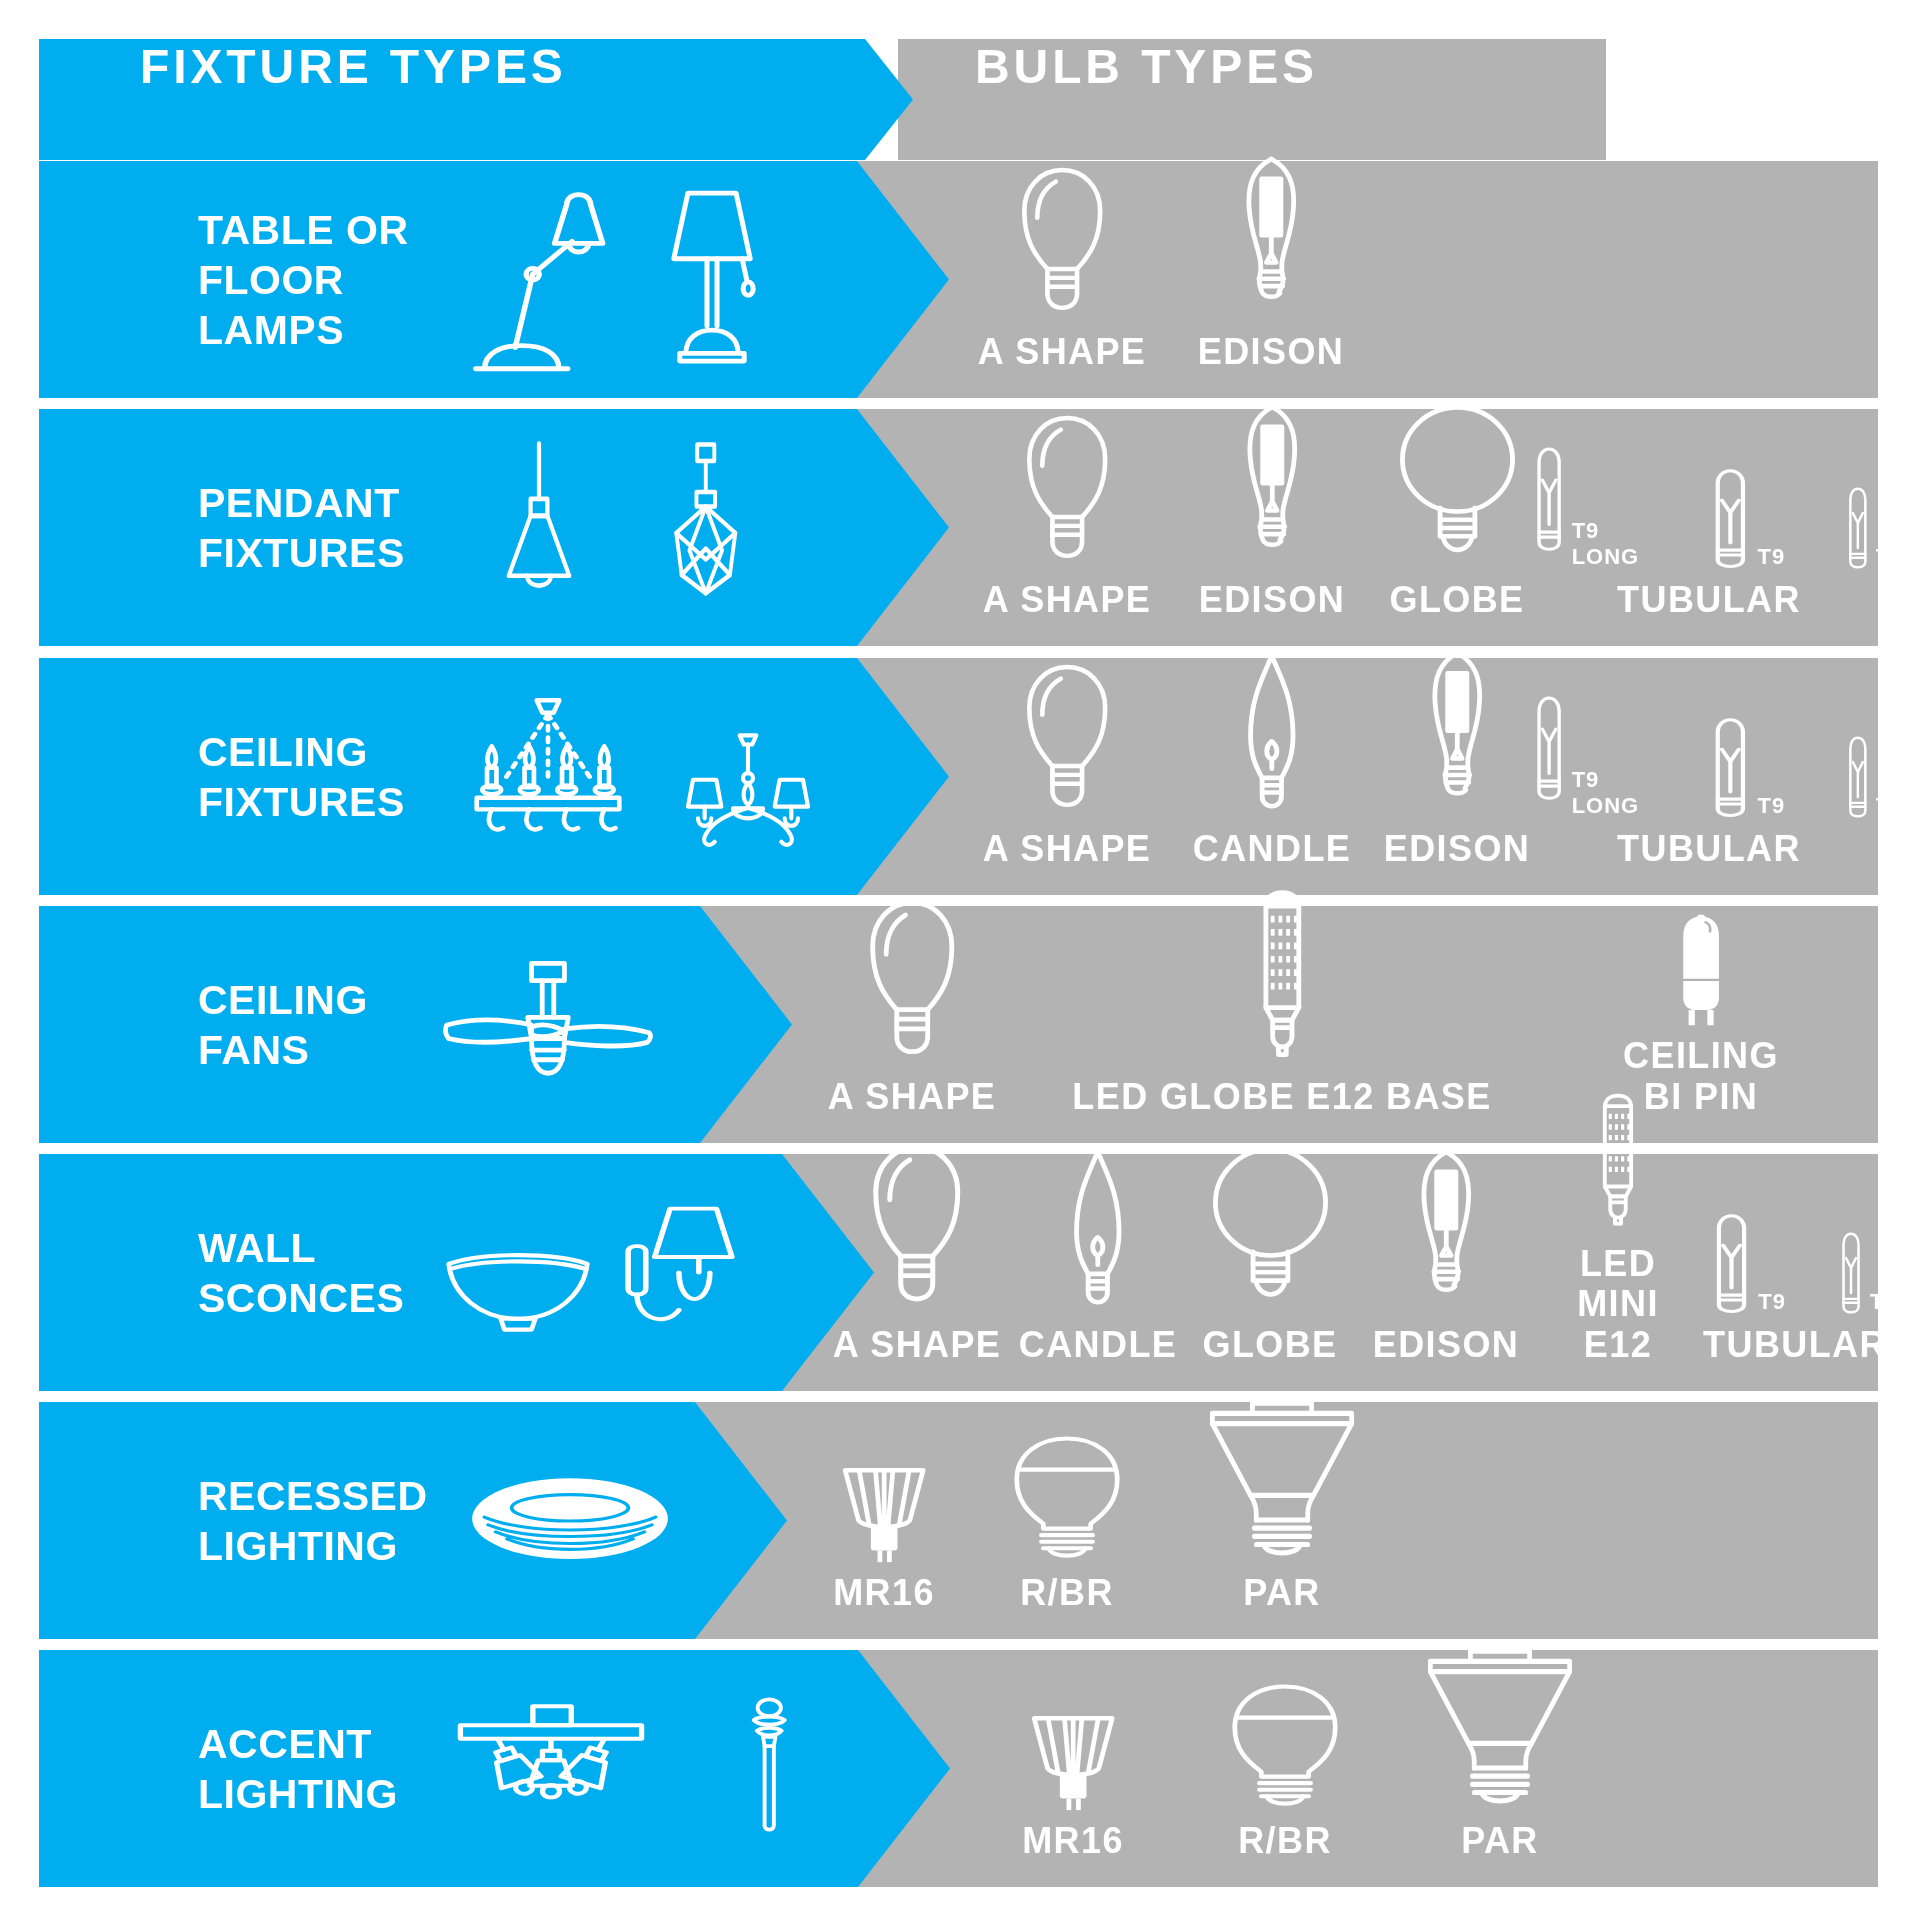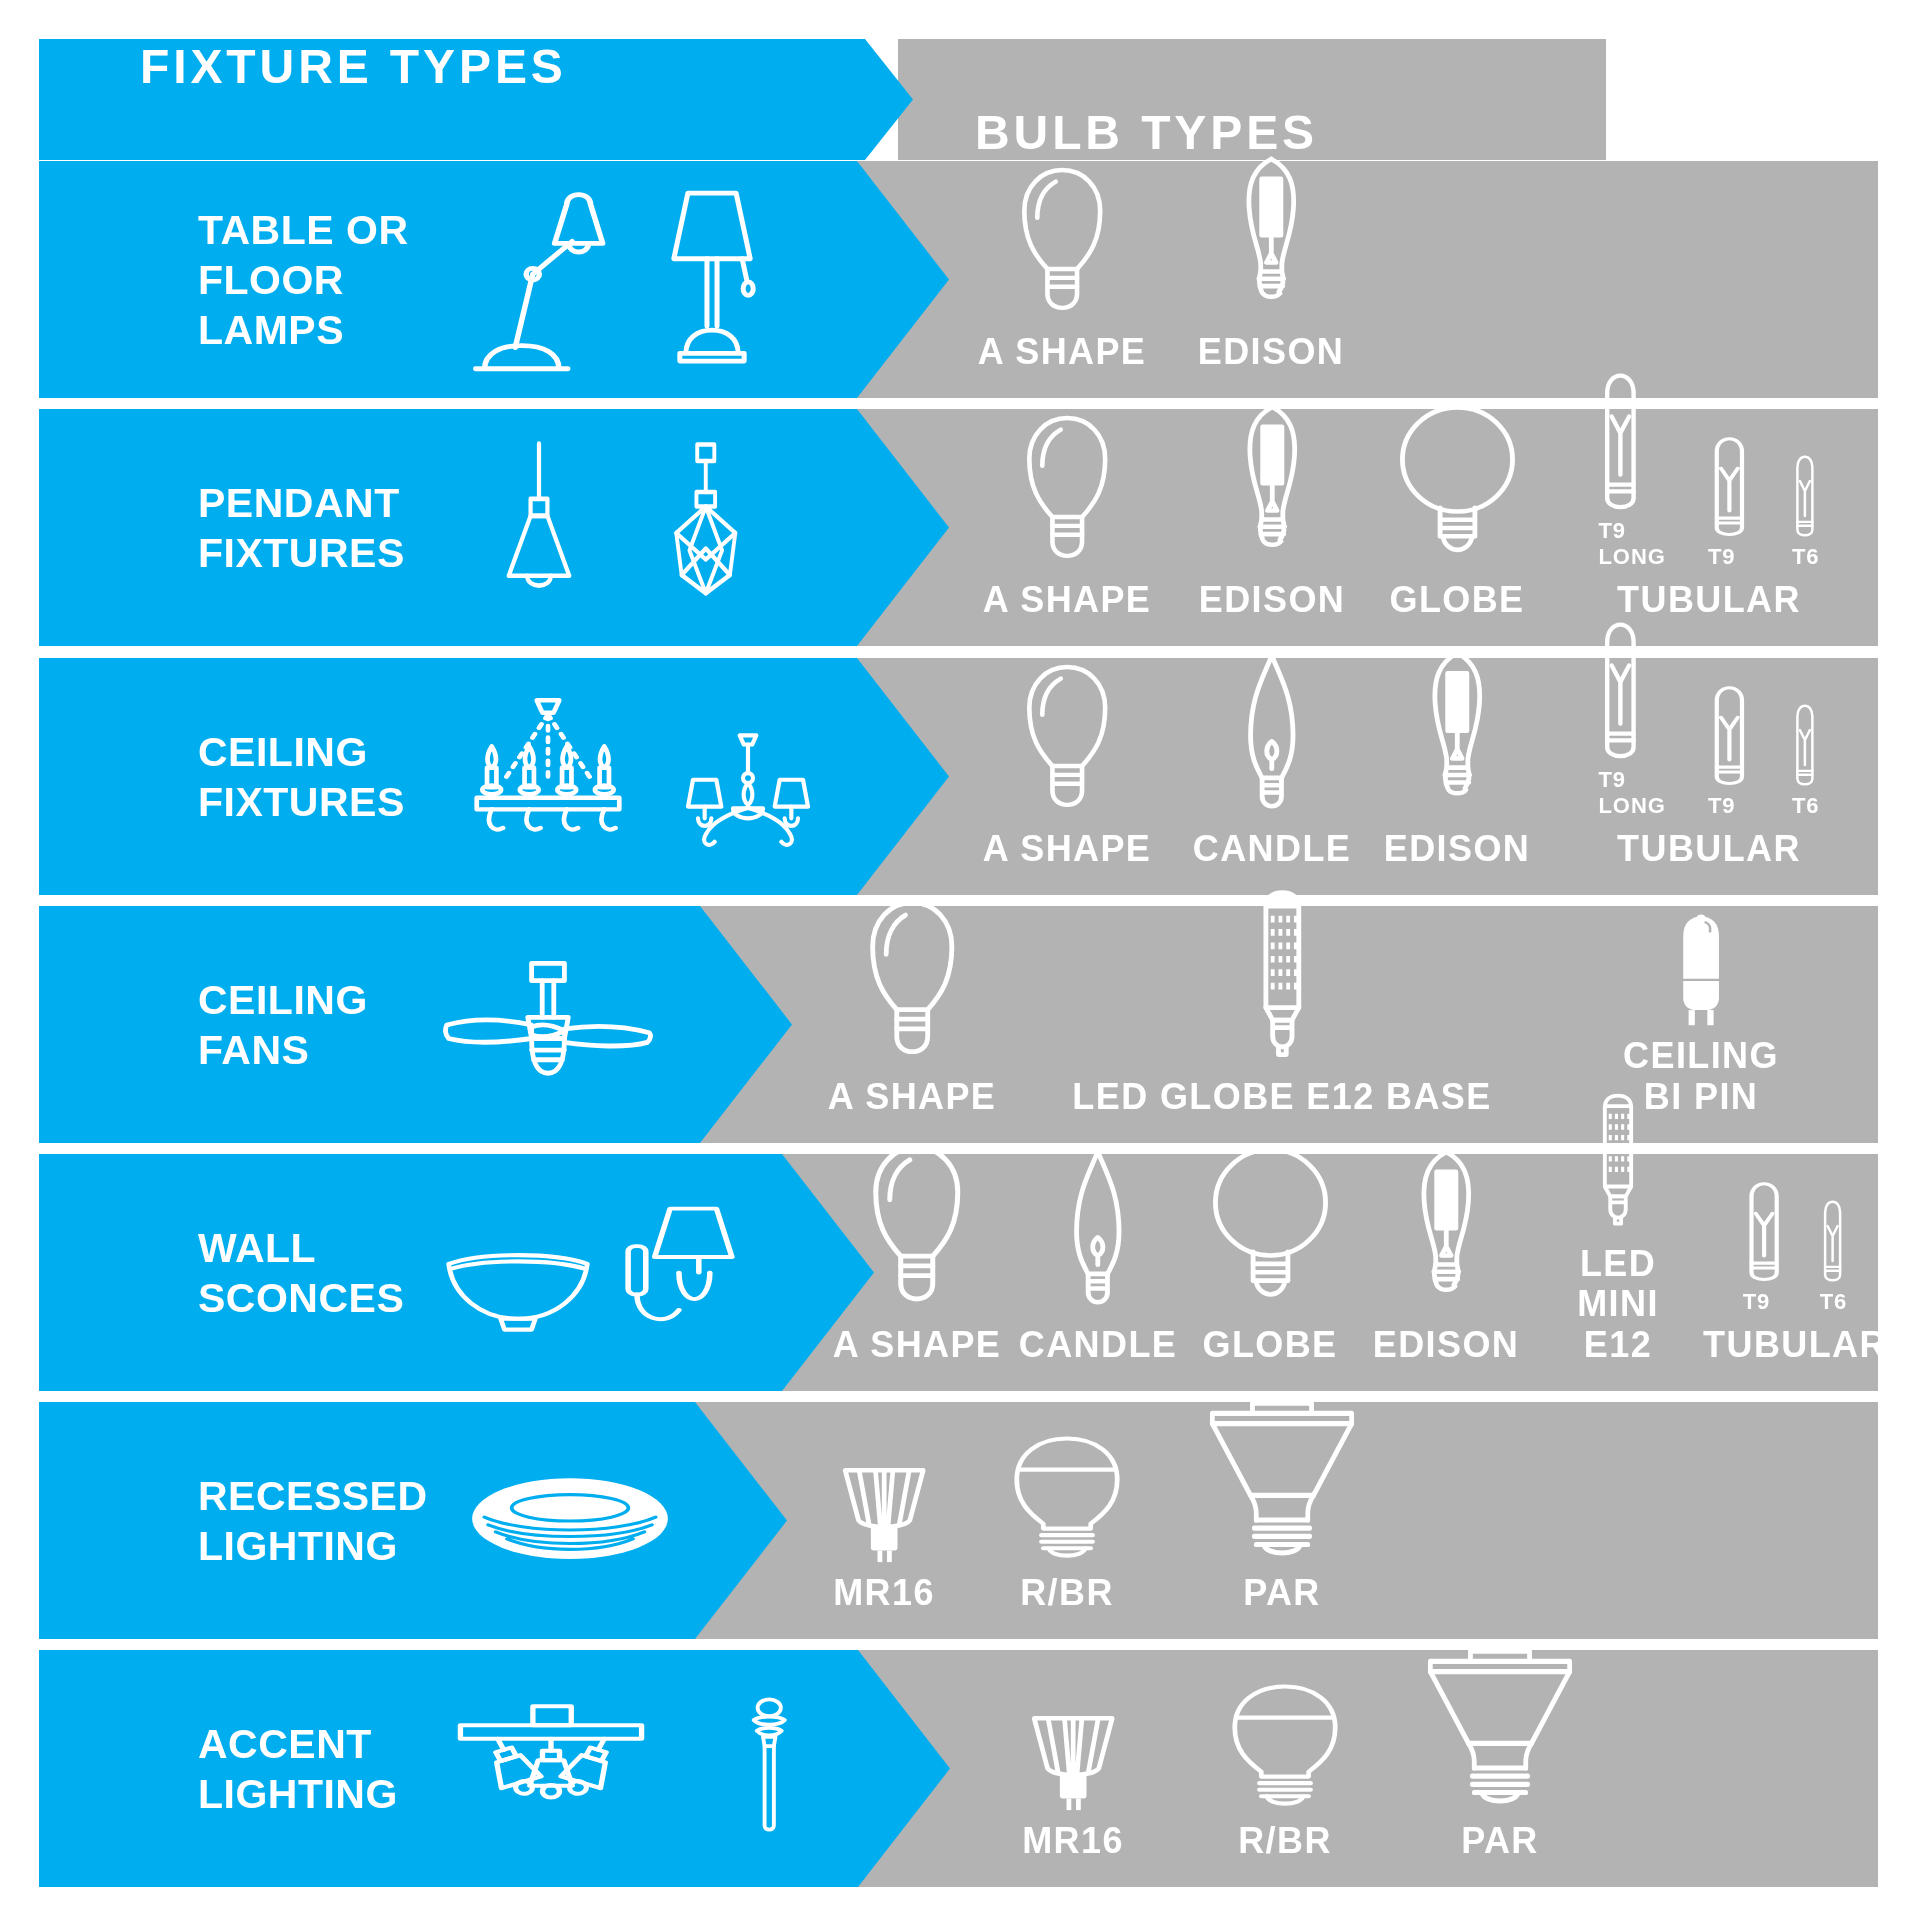--- a/index.html
+++ b/index.html
@@ -5,42 +5,42 @@
   :root{
     --blue:#00AEEF;
     --gray:#B3B3B3;
     --white:#FFFFFF;
   }
   html,body{margin:0;padding:0;background:#fff;}
   body{font-family:"Liberation Sans", sans-serif;}
   .canvas{position:relative;width:1931px;height:1931px;background:#fff;overflow:hidden;}
 
   
-  .hdr-band{position:absolute;left:898px;top:39px;width:708px;height:121px;background:var(--gray);display:flex;align-items:flex-end;}
+  .hdr-band{position:absolute;left:898px;top:39px;width:708px;height:121px;background:var(--gray);display:flex;align-items:flex-start;}
   .hdr-arrow{position:absolute;left:39px;top:39px;width:874px;height:121px;background:var(--blue);
     clip-path:polygon(0 0,calc(100% - 48px) 0,100% 50%,calc(100% - 48px) 100%,0 100%);
     display:flex;align-items:flex-start;padding-left:101px;box-sizing:border-box;z-index:3;}
   .hdr-title{font-size:48px;font-weight:bold;color:#fff;letter-spacing:3.9px;}
   .hdr-band .hdr-title{padding-left:77px;}
 
   
   .row{position:absolute;left:0;width:1726px;height:237px;}
   .band{position:absolute;left:39px;top:0;width:1839px;height:237px;background:var(--gray);}
   .arrow{position:absolute;left:39px;top:0;height:237px;background:var(--blue);
     clip-path:polygon(0 0,calc(100% - 92px) 0,100% 50%,calc(100% - 92px) 100%,0 100%);z-index:2;}
   .row-title{position:absolute;left:198px;top:50%;transform:translateY(-50%);
     font-size:41px;font-weight:bold;color:#fff;line-height:1.22;white-space:pre-line;letter-spacing:0.5px;z-index:3;}
   .fixture{position:absolute;top:50%;transform:translate(-50%,-50%);z-index:3;}
 
   .bulb{position:absolute;bottom:26px;transform:translateX(-50%);display:flex;flex-direction:column;
     align-items:center;gap:9.7px;color:#fff;z-index:2;}
   .bulb-label{font-size:36px;font-weight:bold;letter-spacing:1.4px;text-align:center;
     white-space:pre-line;line-height:1.12;color:#fff;}
   .tub-icons{display:flex;align-items:flex-end;gap:42px;}
-  .tub-col{display:flex;flex-direction:column;align-items:flex-start;gap:5.8px;}
+  .tub-col{display:flex;flex-direction:row;align-items:flex-end;gap:5.8px;margin-left:18px;}
   .sub-label{font-size:22px;font-weight:bold;color:#fff;letter-spacing:1px;}
 
   
   svg.icon{stroke:#fff;fill:none;stroke-width:5;stroke-linecap:round;stroke-linejoin:round;display:block;}
   svg.icon *{vector-effect:non-scaling-stroke;}
 </style>
 </head>
 <body>
 
 <svg width="0" height="0" style="position:absolute" aria-hidden="true">

